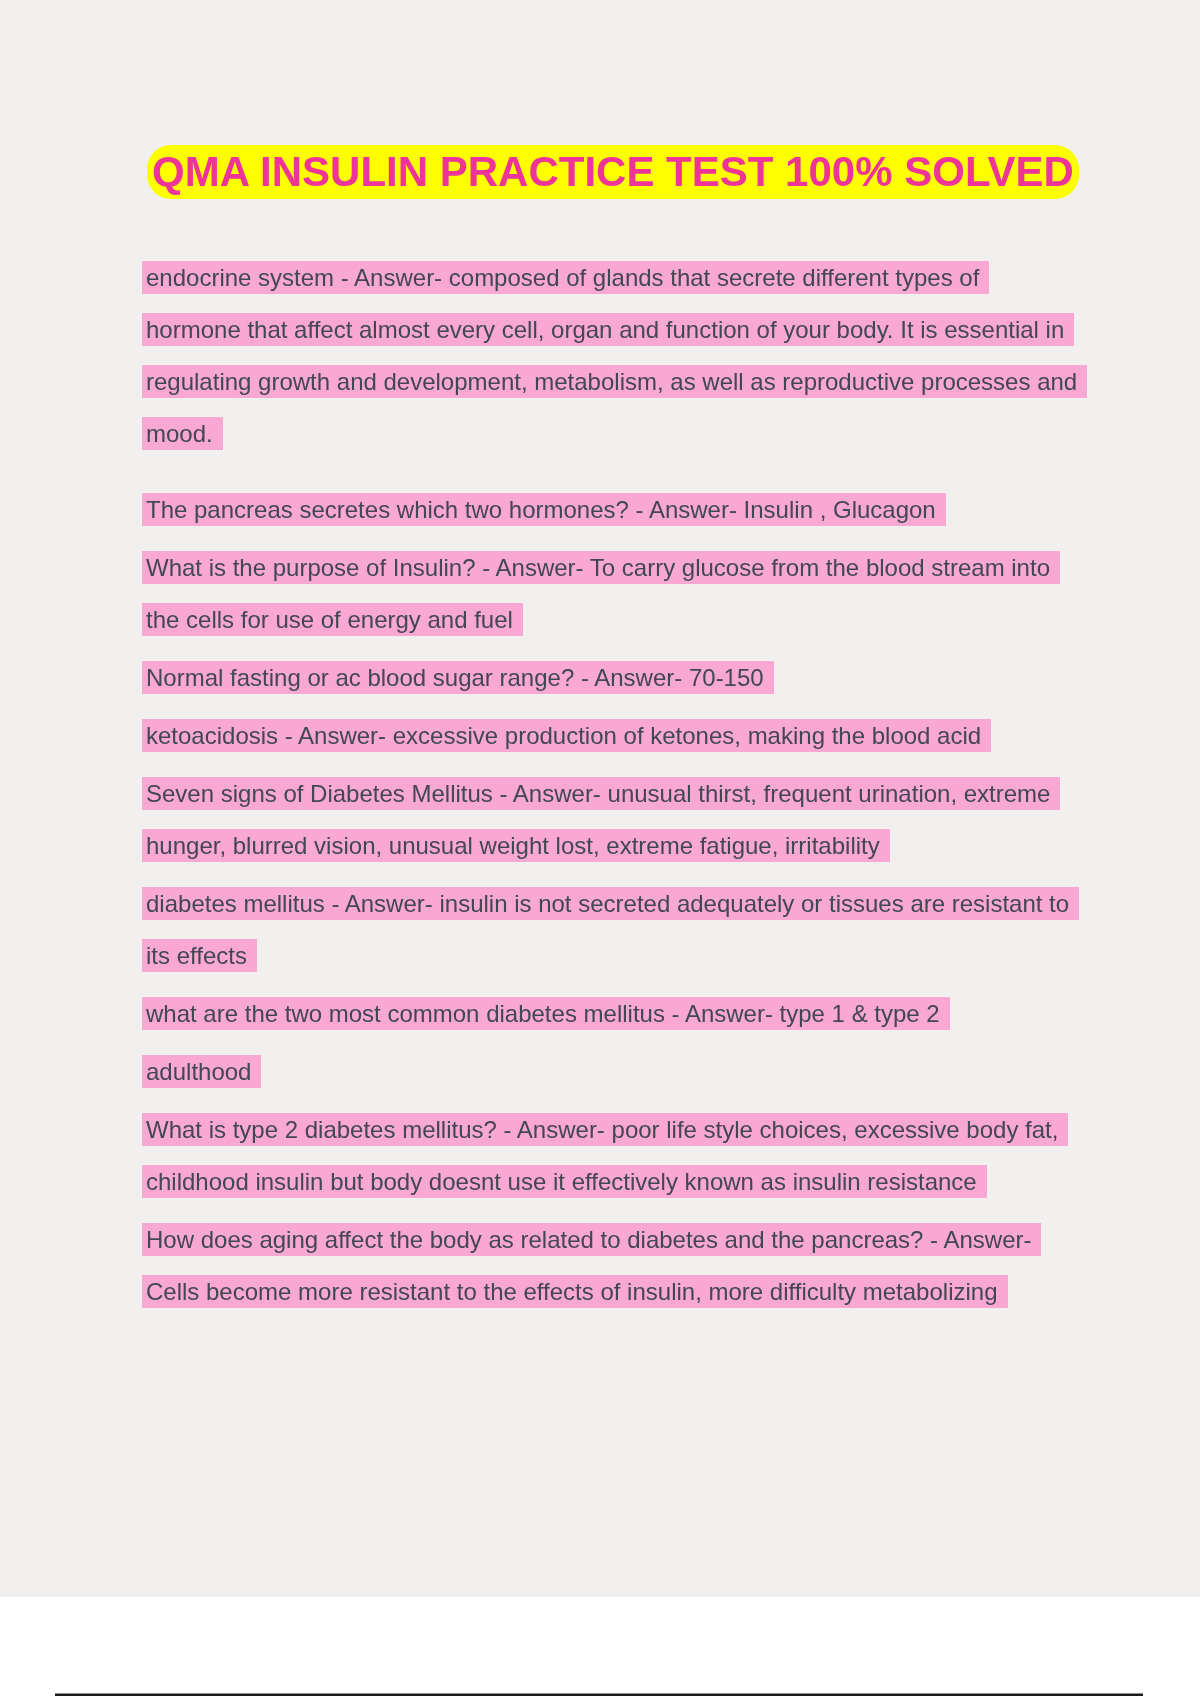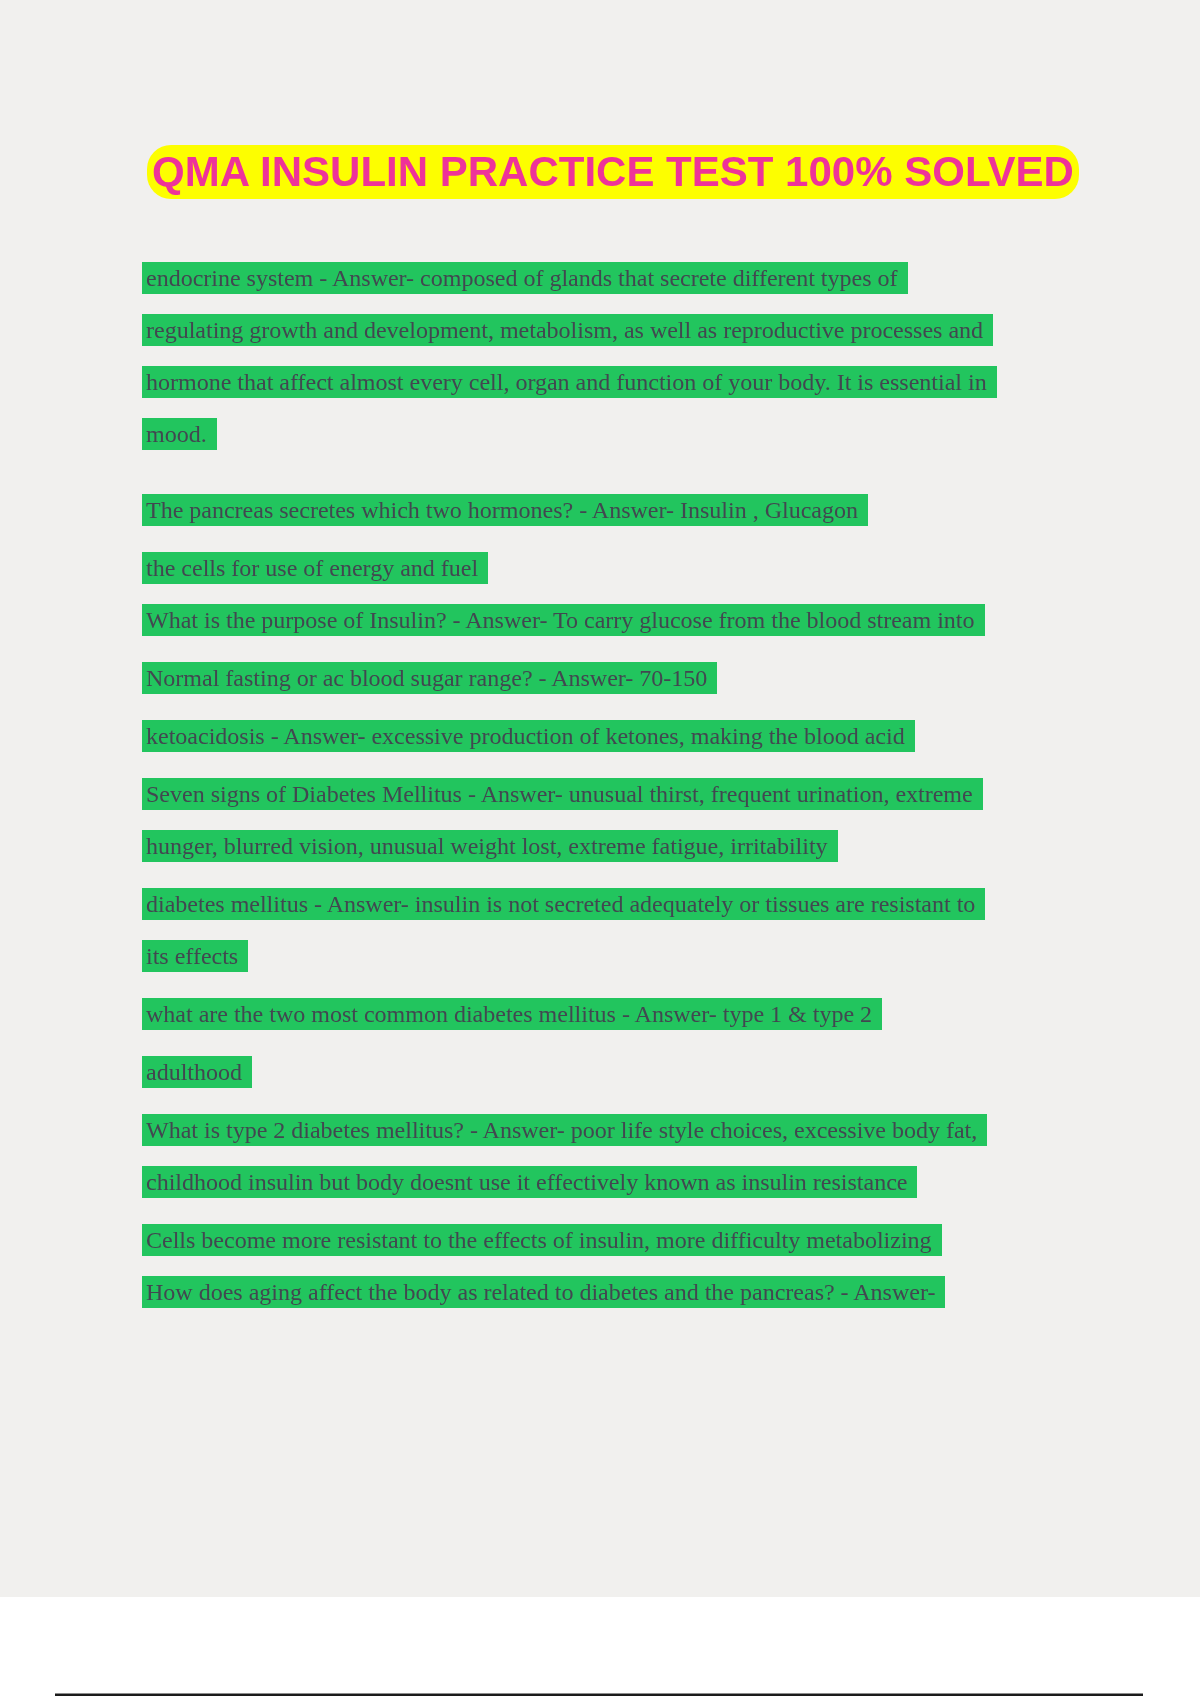--- a/index.html
+++ b/index.html
@@ -48,24 +48,23 @@
     left: 146px;
     width: 1012px;
     font-size: 24px;
     line-height: 52px;
     color: #424750;
   }
   .para { margin: 0 0 6px 0; }
   .para.first { margin-bottom: 24px; }
   .line { white-space: nowrap; }
   .line .hl {
-    background: #22c55e;
+    background: #f9a8d4;
     padding: 3px 10px 3px 4px;
     margin-left: -4px;
-    font-family: Liberation Serif, serif;
   }
 
   
   .bottom-rule {
     position: absolute;
     left: 55px;
     top: 1693px;
     width: 1088px;
     height: 3px;
     background: #1b1b1b;
@@ -79,33 +78,33 @@
   <div class="page">
 
     <div class="title-wrap">
       <span class="doc-title">QMA INSULIN PRACTICE TEST 100% SOLVED</span>
     </div>
 
     <div class="body-text">
 
       <div class="para first">
         <div class="line"><span class="hl">endocrine system - Answer- composed of glands that secrete different types of</span></div>
+        <div class="line"><span class="hl">hormone that affect almost every cell, organ and function of your body. It is essential in</span></div>
         <div class="line"><span class="hl">regulating growth and development, metabolism, as well as reproductive processes and</span></div>
-        <div class="line"><span class="hl">hormone that affect almost every cell, organ and function of your body. It is essential in</span></div>
         <div class="line"><span class="hl">mood.</span></div>
       </div>
 
 
       <div class="para">
         <div class="line"><span class="hl">The pancreas secretes which two hormones? - Answer- Insulin , Glucagon</span></div>
       </div>
 
       <div class="para">
+        <div class="line"><span class="hl">What is the purpose of Insulin? - Answer- To carry glucose from the blood stream into</span></div>
         <div class="line"><span class="hl">the cells for use of energy and fuel</span></div>
-        <div class="line"><span class="hl">What is the purpose of Insulin? - Answer- To carry glucose from the blood stream into</span></div>
       </div>
 
       <div class="para">
         <div class="line"><span class="hl">Normal fasting or ac blood sugar range? - Answer- 70-150</span></div>
       </div>
 
       <div class="para">
         <div class="line"><span class="hl">ketoacidosis - Answer- excessive production of ketones, making the blood acid</span></div>
       </div>
 
@@ -126,21 +125,21 @@
       <div class="para">
         <div class="line"><span class="hl">adulthood</span></div>
       </div>
 
       <div class="para">
         <div class="line"><span class="hl">What is type 2 diabetes mellitus? - Answer- poor life style choices, excessive body fat,</span></div>
         <div class="line"><span class="hl">childhood insulin but body doesnt use it effectively known as insulin resistance</span></div>
       </div>
 
       <div class="para">
+        <div class="line"><span class="hl">How does aging affect the body as related to diabetes and the pancreas? - Answer-</span></div>
         <div class="line"><span class="hl">Cells become more resistant to the effects of insulin, more difficulty metabolizing</span></div>
-        <div class="line"><span class="hl">How does aging affect the body as related to diabetes and the pancreas? - Answer-</span></div>
       </div>
 
     </div>
   </div>
 
   <div class="bottom-rule"></div>
 </div>
 
 </body></html>

